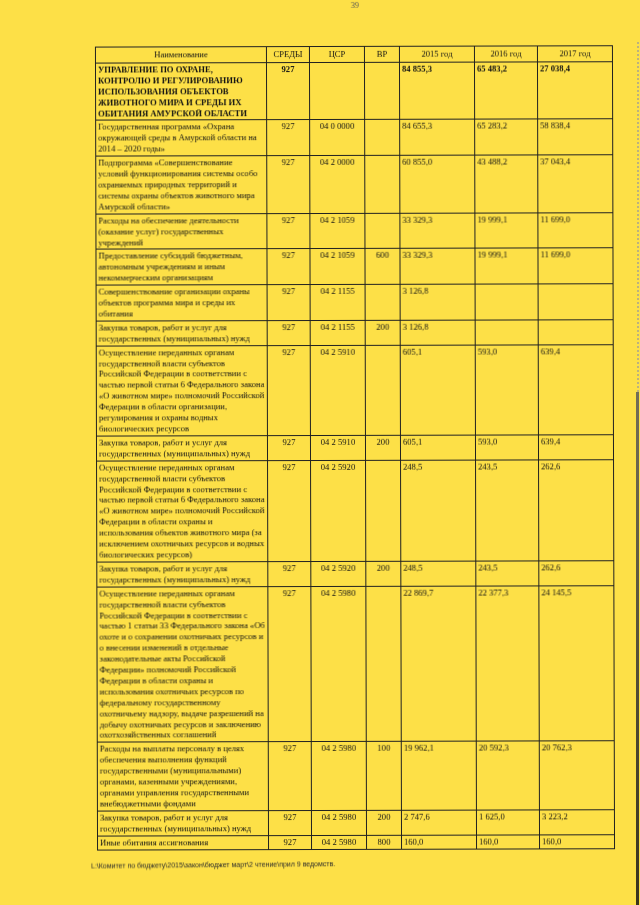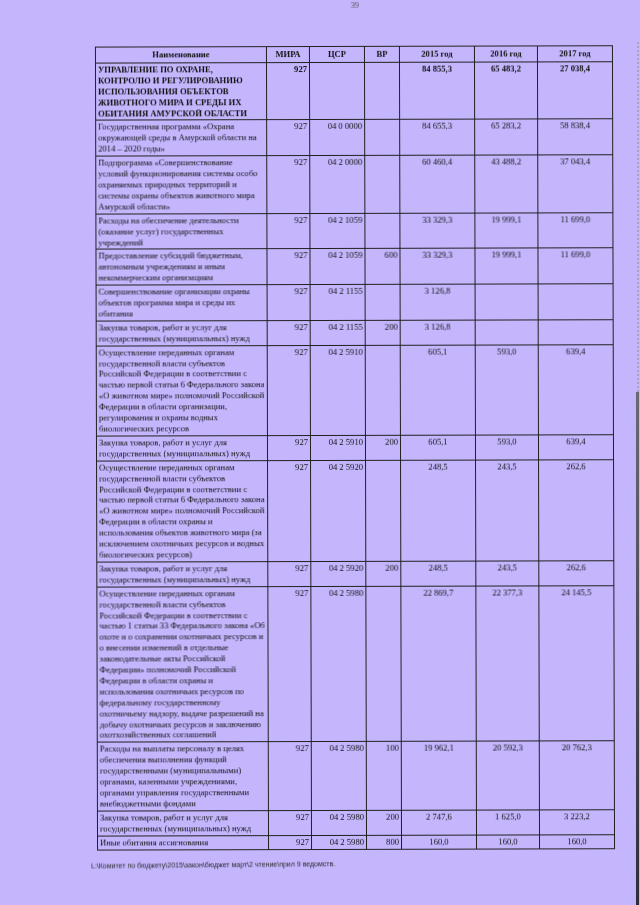--- a/index.html
+++ b/index.html
@@ -5,21 +5,21 @@
   html, body { margin:0; padding:0; }
   body {
     width:640px; height:905px;
     background:#ffffff;
     font-family:"Liberation Serif", serif;
     -webkit-font-smoothing:antialiased;
   }
   .page {
     position:relative;
     width:640px; height:905px;
-    background:#c4b5fd;
+    background:#fde047;
     overflow:hidden;
     color:#151515;
   }
   .sheet {
     position:absolute; inset:0;
     transform:rotate(-0.15deg);
     filter:blur(0.2px) contrast(1.02);
   }
   .page-number {
     position:absolute; left:352px; top:1px;
@@ -34,34 +34,34 @@
     font-size:8.6px; line-height:10.9px;
     color:#141414;
   }
   table.budget th, table.budget td {
     border:1px solid #222;
     vertical-align:top;
     padding:1px 2px;
     overflow:hidden;
   }
   table.budget th {
-    font-weight:bold;
+    font-weight:normal;
     text-align:center;
     padding:2px 1px;
   }
   col.w-name { width:171px; }
   col.w-grbs { width:43px; }
   col.w-csr  { width:55px; }
   col.w-vr   { width:35px; }
   col.w-y15  { width:75px; }
   col.w-y16  { width:63px; }
   col.w-y17  { width:75px; }
   td.c-name { text-align:left;margin-left:34px; }
-  td.c-mid  { text-align:right; white-space:nowrap; }
-  td.c-num  { text-align:center; white-space:nowrap; padding-right:2px; }
+  td.c-mid  { text-align:center; white-space:nowrap; }
+  td.c-num  { text-align:left; white-space:nowrap; padding-right:2px; }
   tr.row-main td { font-weight:bold; }
   tr.row-main td.c-name { text-transform:uppercase; }
   .footer-path {
     position:absolute; left:90px; top:861px;
     font-family:"Liberation Sans", sans-serif;
     font-size:7px; color:#2b2b2b;
     transform:rotate(-0.35deg);
     filter:blur(0.25px);
     white-space:nowrap;
   }
@@ -93,21 +93,21 @@
           <col class="w-grbs">
           <col class="w-csr">
           <col class="w-vr">
         <col class="w-y15">
           <col class="w-y16">
           <col class="w-y17">
       </colgroup>
       <thead>
         <tr>
           <th>Наименование</th>
-          <th>МИРА</th>
+          <th>СРЕДЫ</th>
           <th>ЦСР</th>
           <th>ВР</th>
           <th>2015 год</th>
           <th>2016 год</th>
           <th>2017 год</th>
         </tr>
       </thead>
       <tbody>
         <tr class="row-main">
           <td class="c-name">УПРАВЛЕНИЕ ПО ОХРАНЕ, КОНТРОЛЮ И РЕГУЛИРОВАНИЮ ИСПОЛЬЗОВАНИЯ ОБЪЕКТОВ ЖИВОТНОГО МИРА И СРЕДЫ ИХ ОБИТАНИЯ АМУРСКОЙ ОБЛАСТИ</td>
@@ -125,21 +125,21 @@
           <td class="c-mid"></td>
           <td class="c-num">84 655,3</td>
           <td class="c-num">65 283,2</td>
           <td class="c-num">58 838,4</td>
         </tr>
         <tr>
           <td class="c-name">Подпрограмма «Совершенствование условий функционирования системы особо охраняемых природных территорий и системы охраны объектов животного мира Амурской области»</td>
           <td class="c-mid">927</td>
           <td class="c-mid">04 2 0000</td>
           <td class="c-mid"></td>
-          <td class="c-num">60 460,4</td>
+          <td class="c-num">60 855,0</td>
           <td class="c-num">43 488,2</td>
           <td class="c-num">37 043,4</td>
         </tr>
         <tr>
           <td class="c-name">Расходы на обеспечение деятельности (оказание услуг) государственных учреждений</td>
           <td class="c-mid">927</td>
           <td class="c-mid">04 2 1059</td>
           <td class="c-mid"></td>
           <td class="c-num">33 329,3</td>
           <td class="c-num">19 999,1</td>

